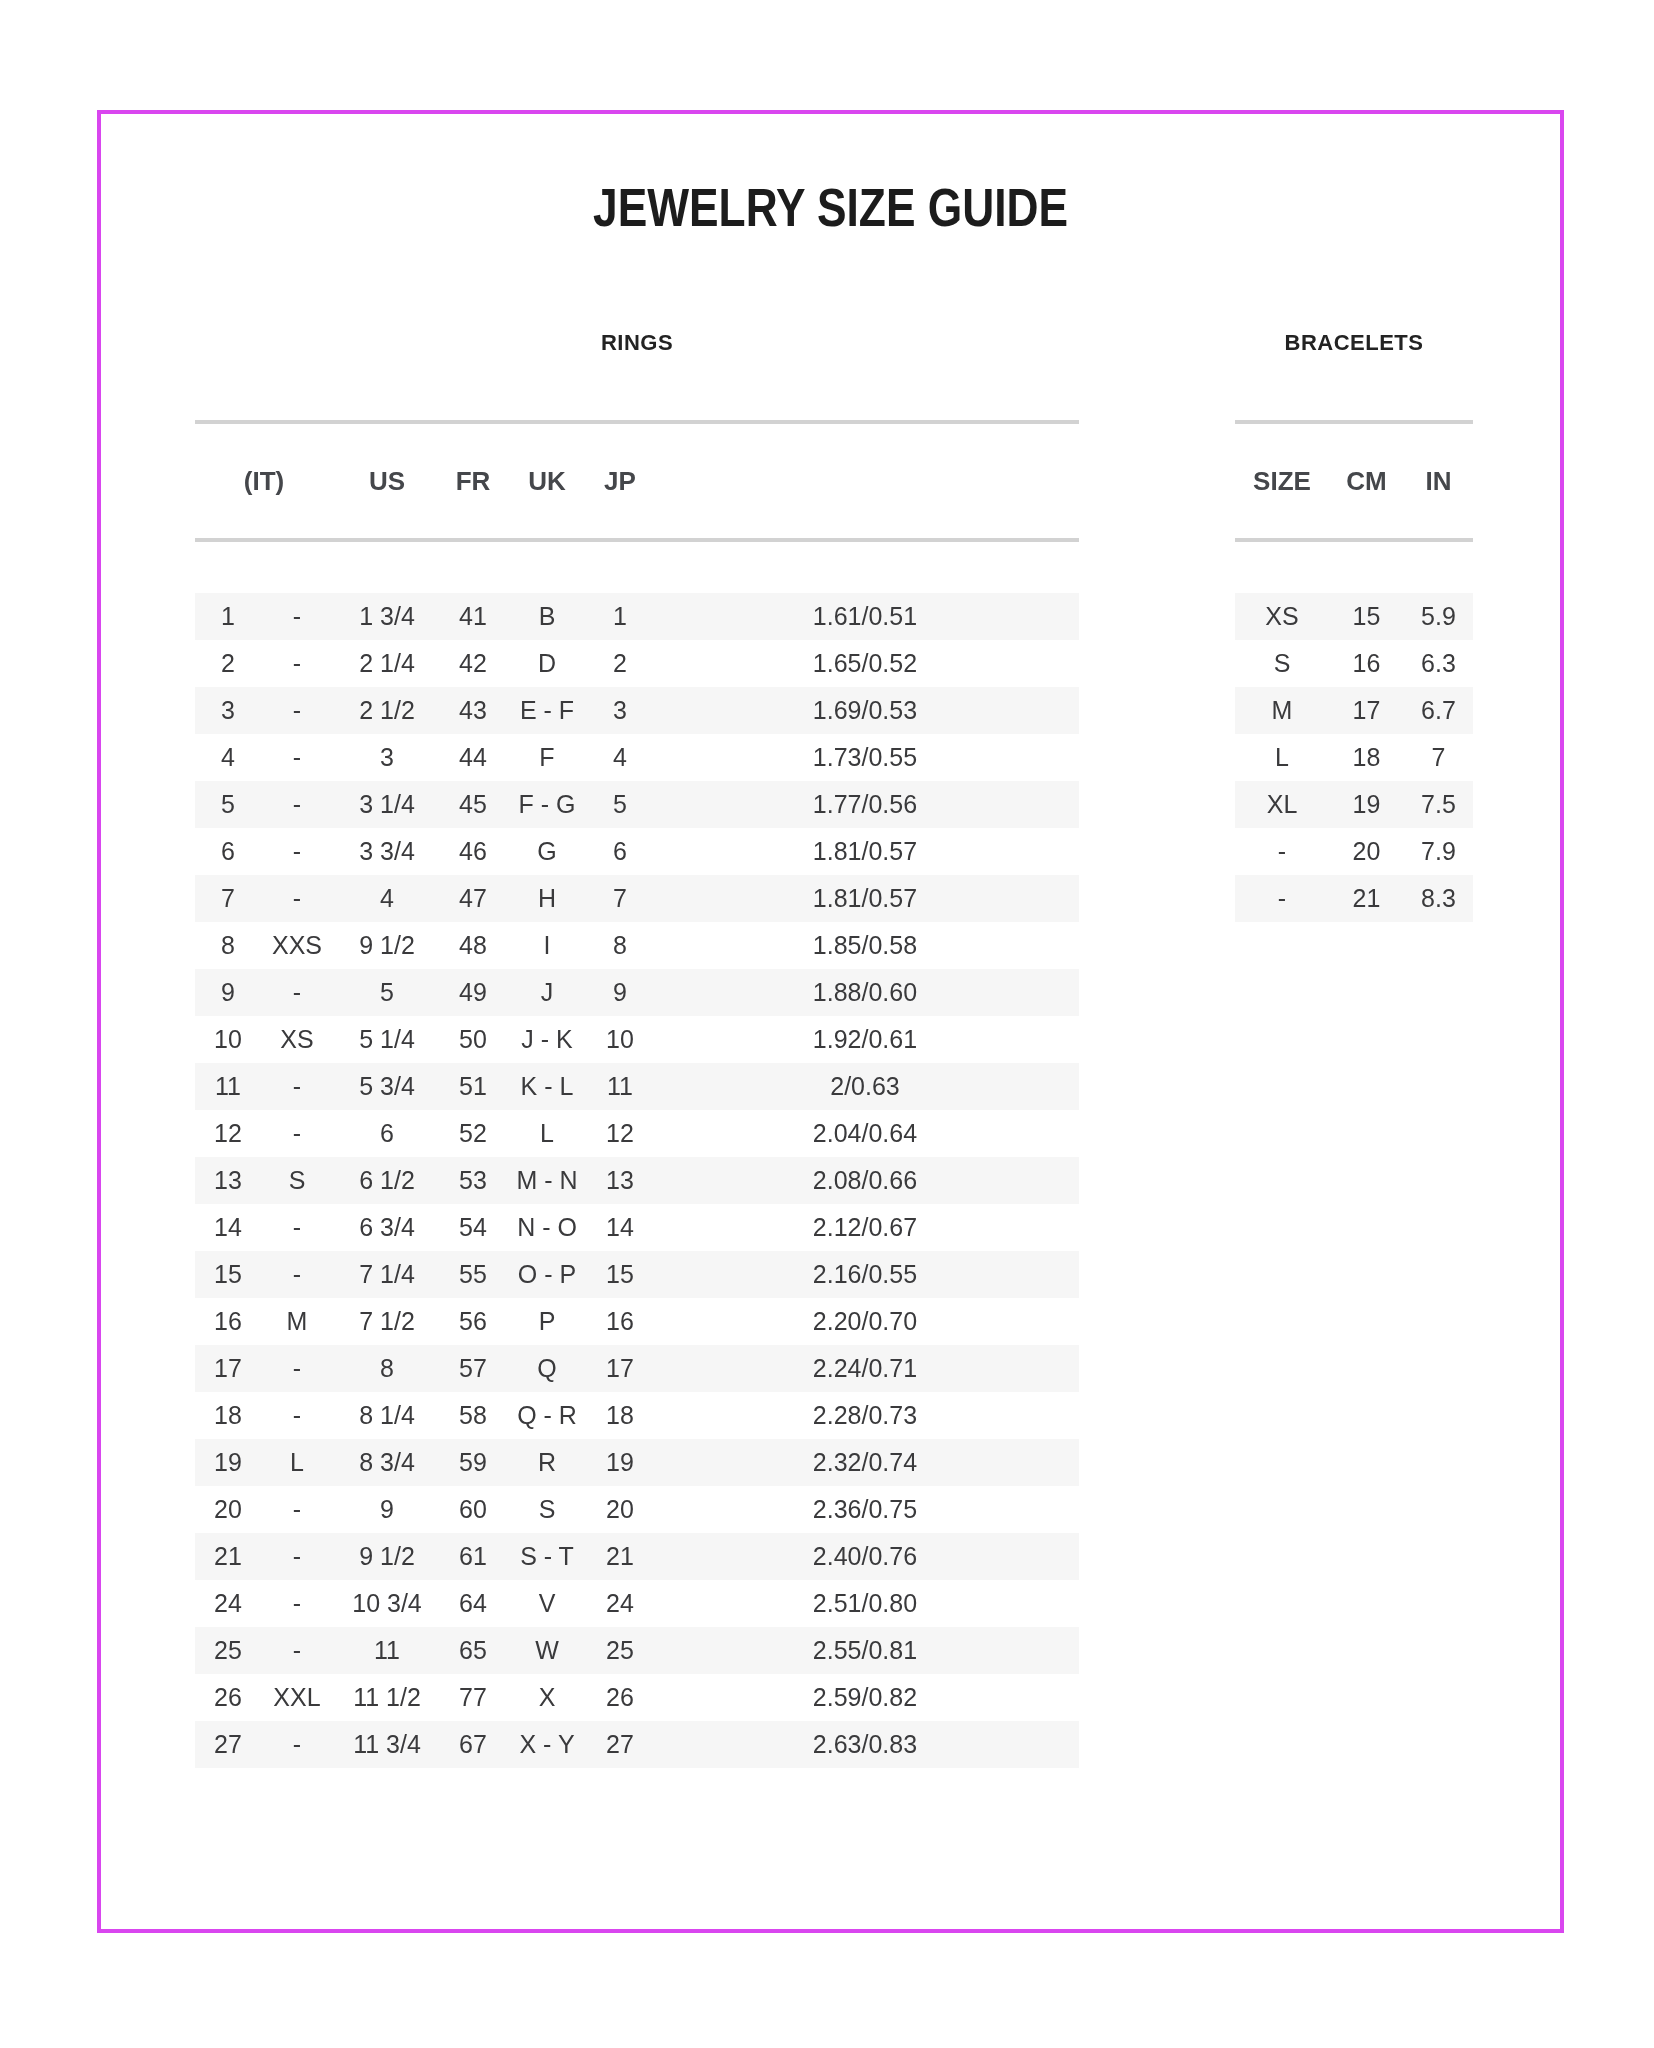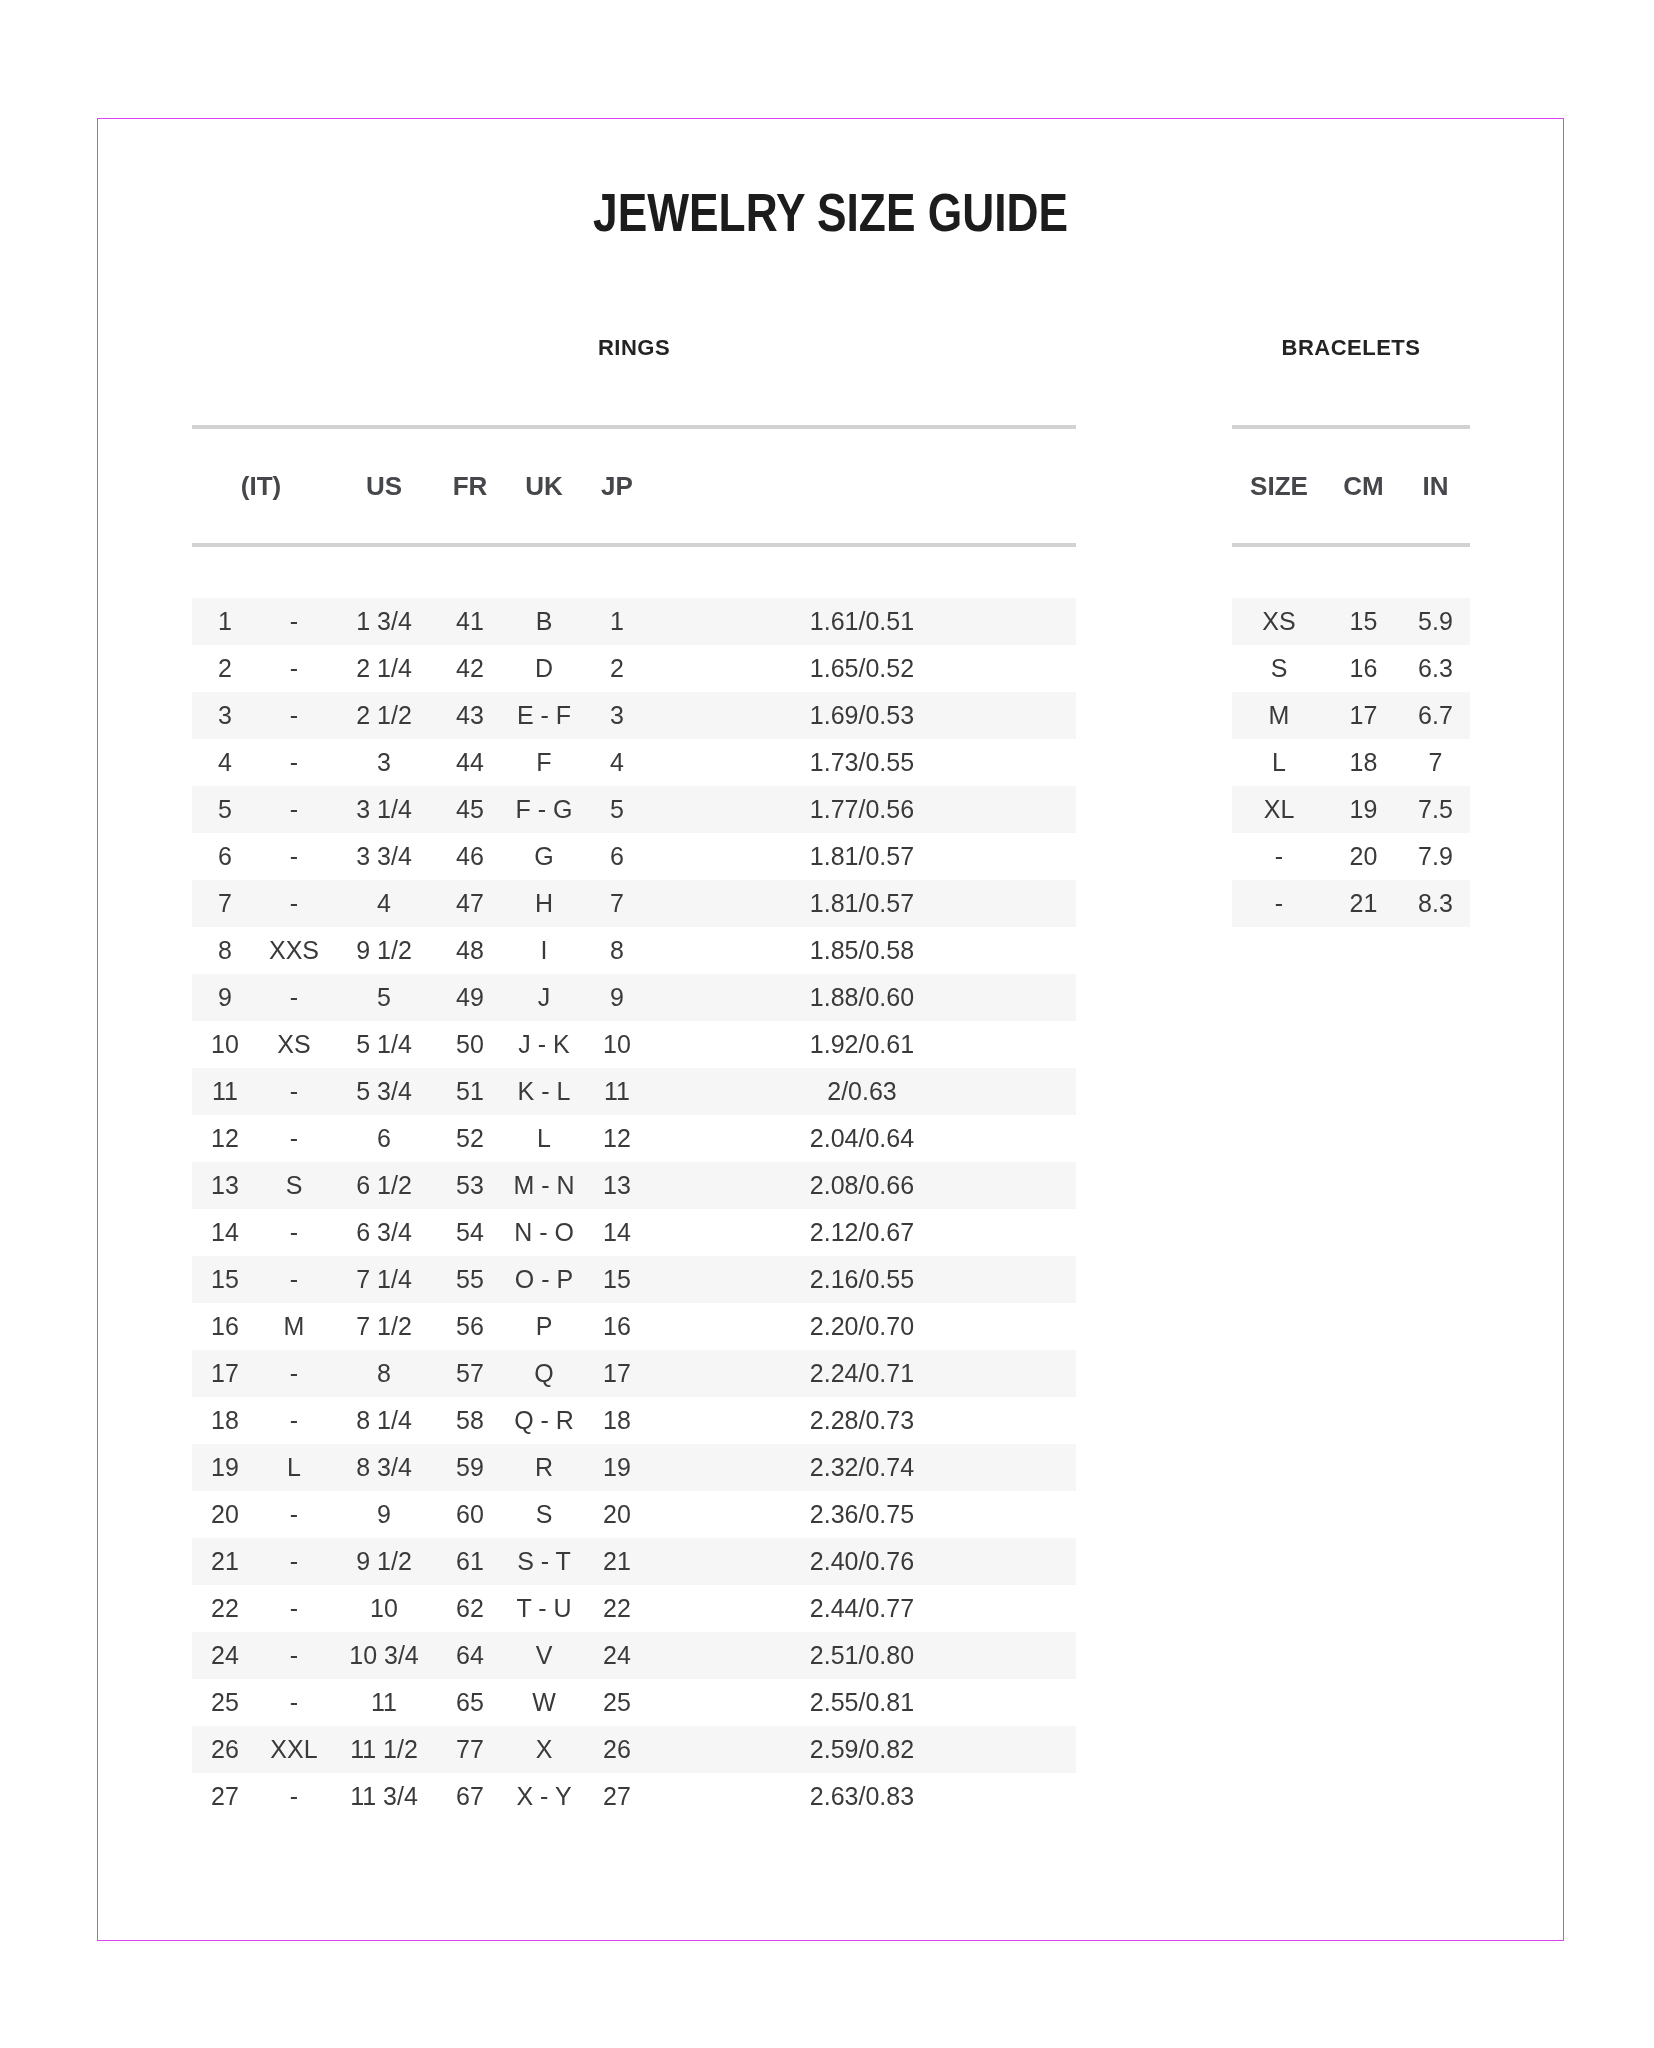--- a/index.html
+++ b/index.html
@@ -2,22 +2,22 @@
 <html><head>
 <meta charset="utf-8">
 <style>
   html,body{margin:0;padding:0;}
   body{
     width:1654px;height:2048px;position:relative;background:#ffffff;
     font-family:"Liberation Sans","DejaVu Sans",sans-serif;
     -webkit-font-smoothing:antialiased;
   }
   .frame{
-    position:absolute;left:97px;top:118px;width:1467px;height:1823px;
-    border:1px solid #d946ef;background:#ffffff;box-sizing:border-box;
+    position:absolute;left:97px;top:110px;width:1467px;height:1823px;
+    border:4px solid #d946ef;background:#ffffff;box-sizing:border-box;
   }
   .page-title{
     position:absolute;top:64px;left:0;width:100%;text-align:center;
     font-size:54px;font-weight:bold;color:#1c1c1c;line-height:1.1;
     letter-spacing:0px;white-space:nowrap;
   }
   .page-title .squeeze{display:inline-block;transform:scaleX(0.82);transform-origin:center;}
   .section{position:absolute;top:0;}
   .section-rings{left:94px;width:884px;}
   .section-bracelets{left:1134px;width:238px;}
@@ -260,29 +260,20 @@
           <tr>
             <td>21</td>
             <td>-</td>
             <td>9 1/2</td>
             <td>61</td>
             <td>S - T</td>
             <td>21</td>
             <td>2.40/0.76</td>
           </tr>
           <tr>
-            <td>22</td>
-            <td>-</td>
-            <td>10</td>
-            <td>62</td>
-            <td>T - U</td>
-            <td>22</td>
-            <td>2.44/0.77</td>
-          </tr>
-          <tr>
             <td>24</td>
             <td>-</td>
             <td>10 3/4</td>
             <td>64</td>
             <td>V</td>
             <td>24</td>
             <td>2.51/0.80</td>
           </tr>
           <tr>
             <td>25</td>

